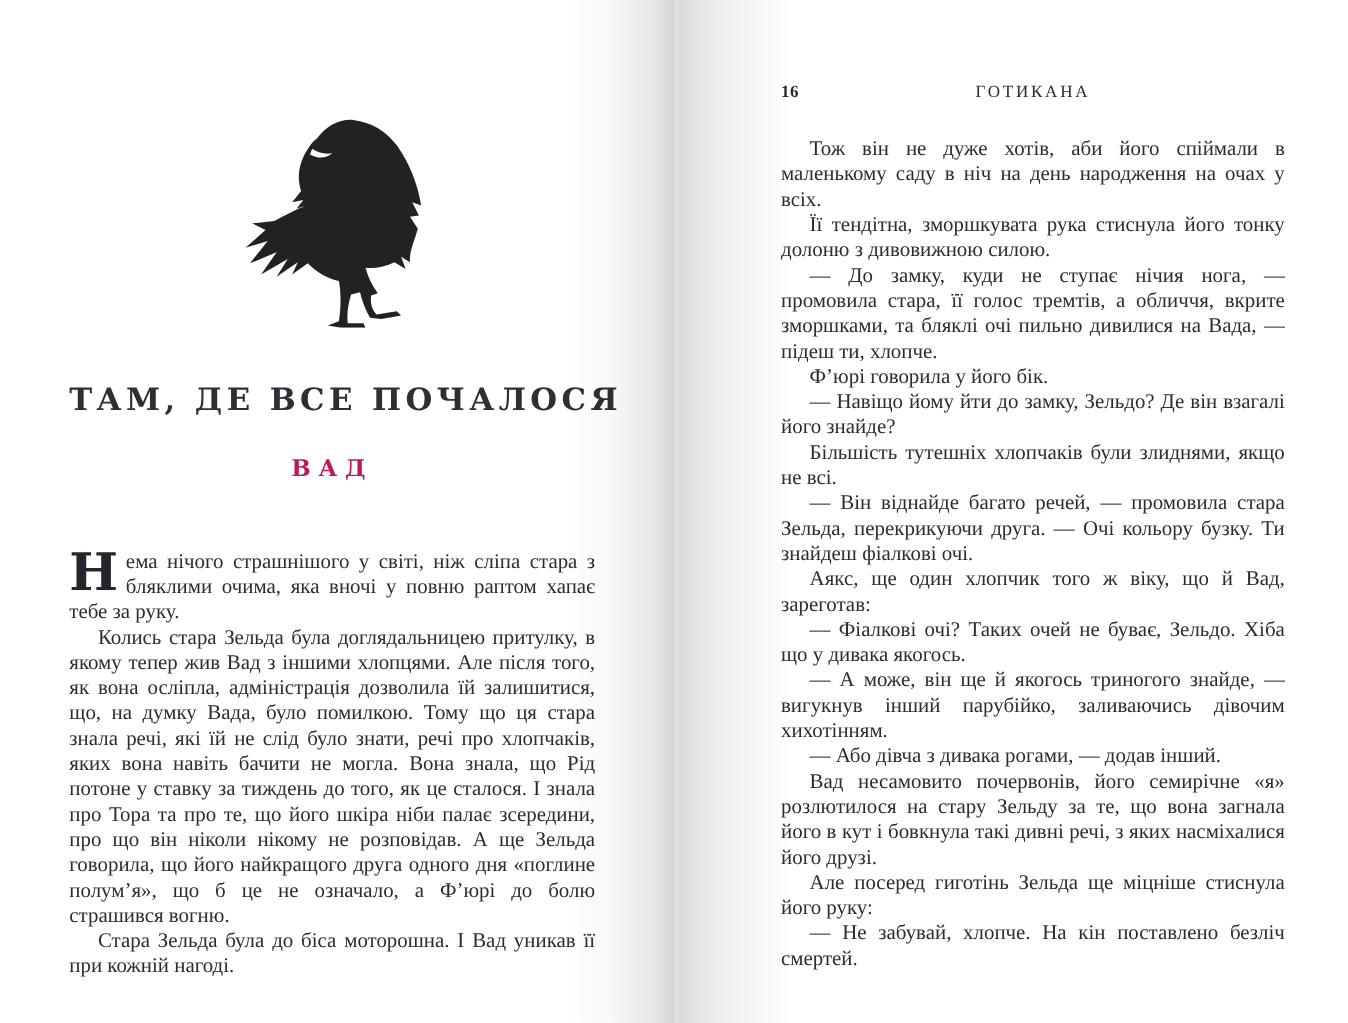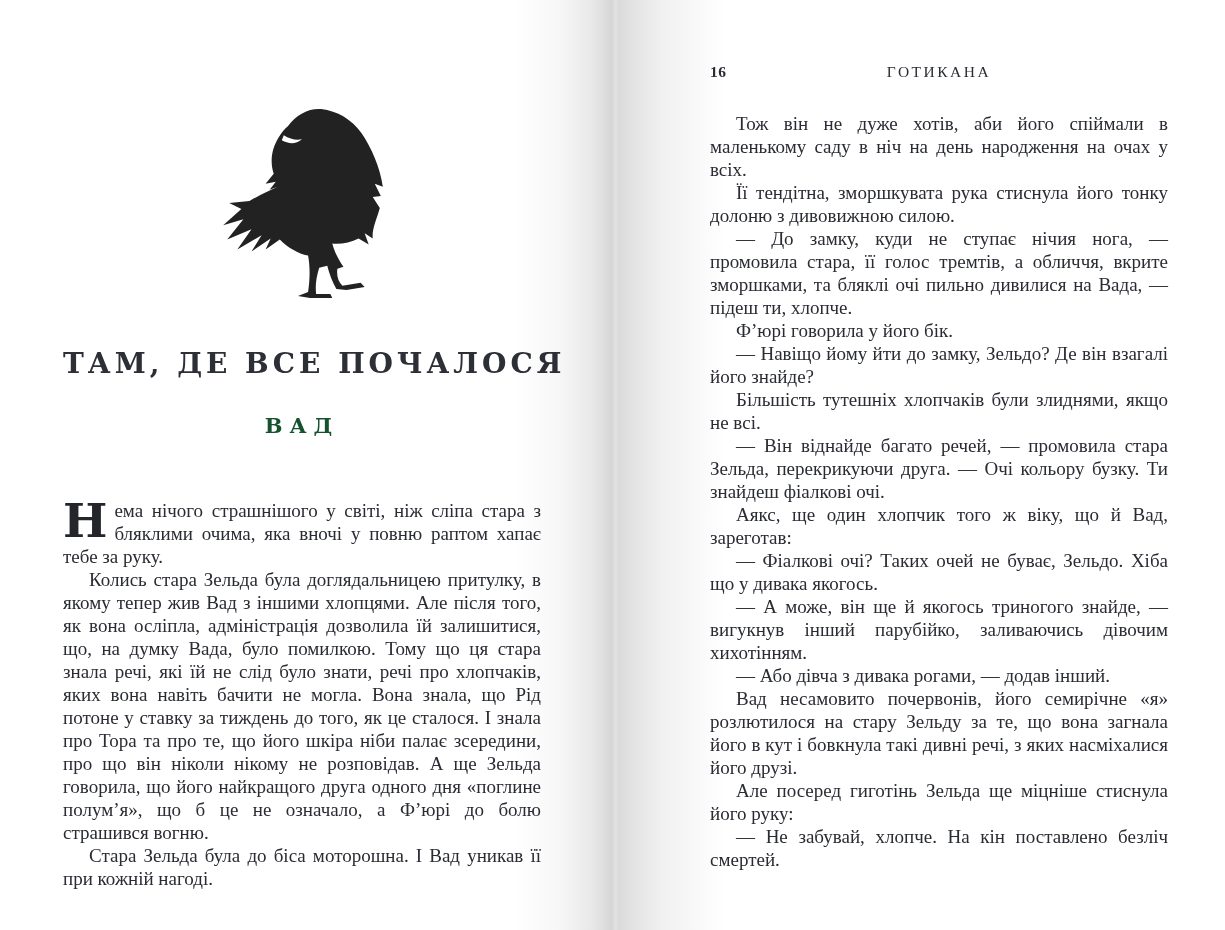--- a/index.html
+++ b/index.html
@@ -37,38 +37,38 @@
     text-align:center;
     font-family:"DejaVu Serif", serif;font-weight:700;
     font-size:28px;line-height:32px;letter-spacing:4px;
     color:#2d2f36;white-space:nowrap;
   }
   .chapter-subtitle{
     position:absolute;top:414px;left:0;width:100%;
     text-align:center;
     font-family:"DejaVu Serif", serif;font-weight:700;
     font-size:21px;line-height:24px;letter-spacing:7px;
-    color:#14532d;
+    color:#be185d;
   }
   .page-body{
     font-size:19px;line-height:23px;text-align:justify;
   }
   .left-body{position:absolute;top:499px;left:0;width:478px;}
   .par{margin:0;text-indent:26px;}
   .par-first{margin:0;text-indent:0;}
   .dropcap{
     float:left;
     font-family:"DejaVu Serif", serif;font-weight:700;
     font-size:47px;line-height:38px;
     margin:3px 7px 0 0;
     color:#24262c;
   }
 
   
-  .page-right{position:absolute;left:710px;top:0;width:458px;height:718px;}
+  .page-right{position:absolute;left:710px;top:12px;width:458px;height:718px;}
   .running-head{position:absolute;top:62px;left:0;width:100%;height:20px;font-size:15.5px;line-height:20px;}
   .page-number{position:absolute;left:0;top:0;font-weight:700;letter-spacing:.5px;}
   .book-title-head{
     position:absolute;left:0;top:0;width:100%;text-align:center;
     letter-spacing:2.5px;font-weight:400;
   }
   .right-body{position:absolute;top:112px;left:0;width:458px;}
 </style>
 </head>
 <body>

